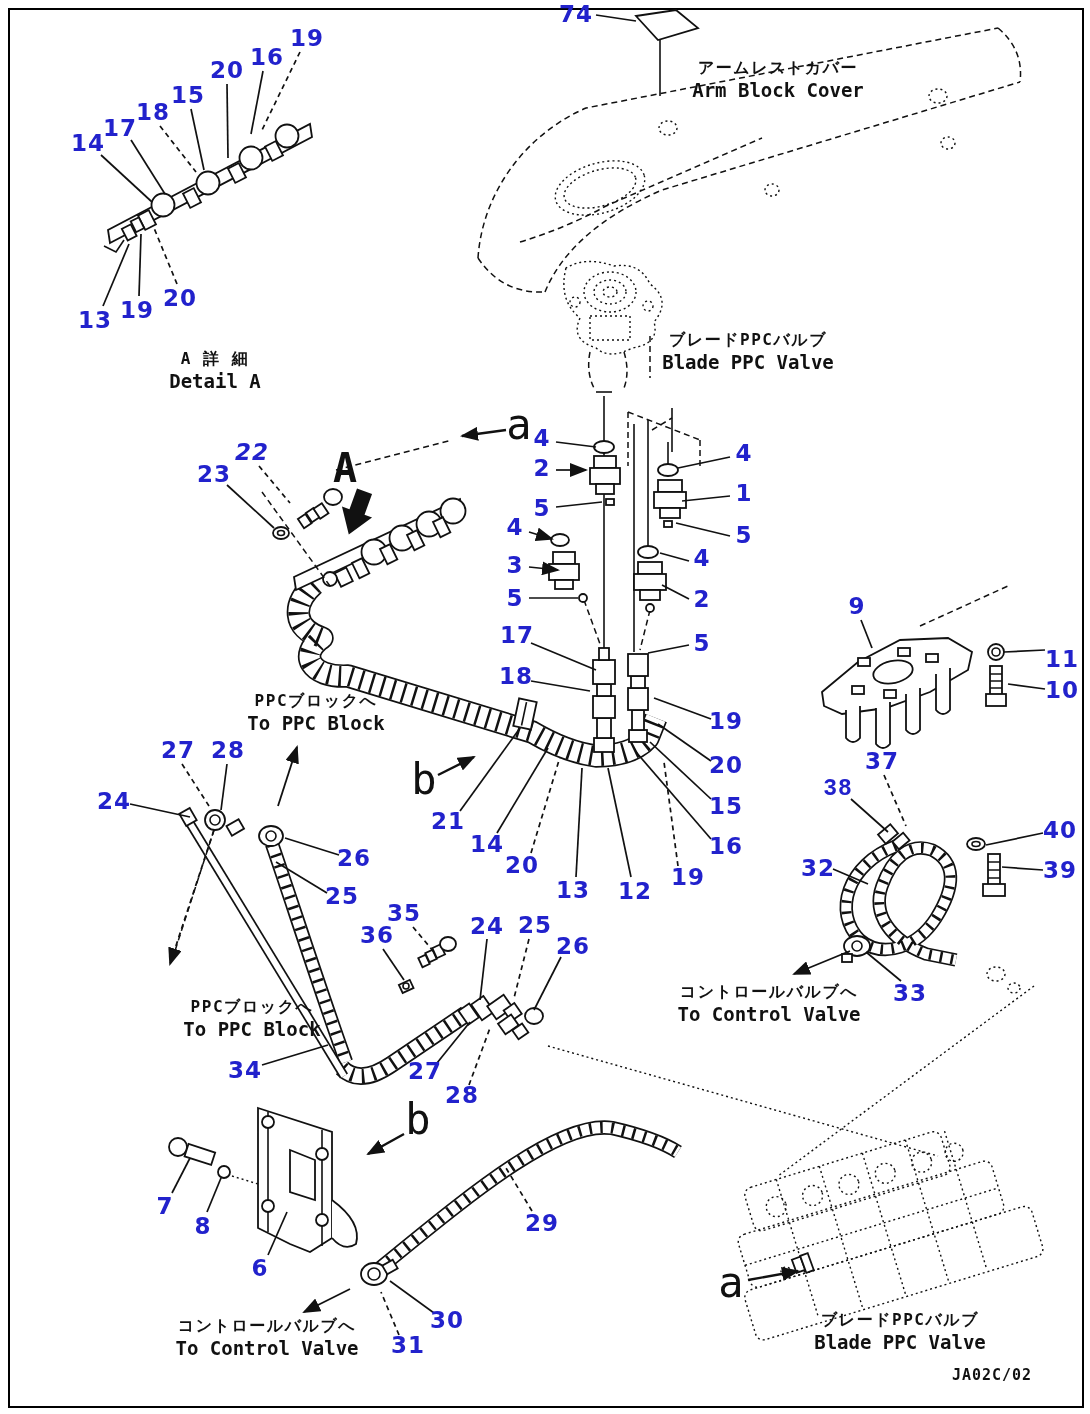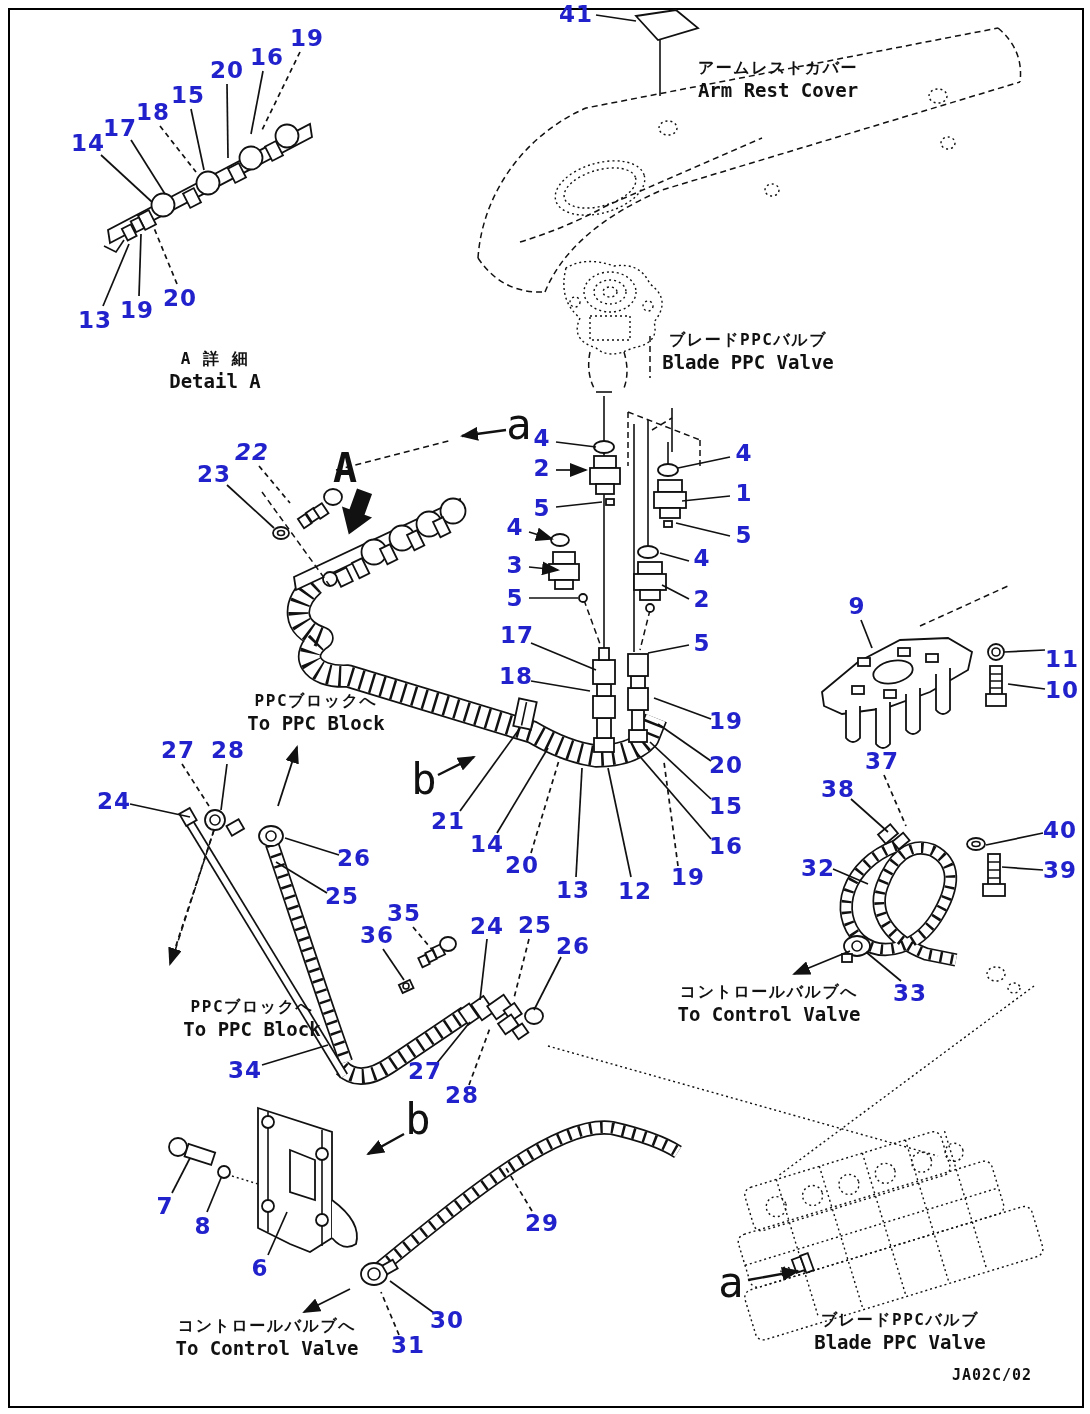--- a/index.html
+++ b/index.html
@@ -371,21 +371,21 @@
         <line x1="278" y1="806" x2="297" y2="747" stroke="#111111" stroke-width="1.8" marker-end="url(#ah)"></line>
         <line x1="214" y1="830" x2="170" y2="964" stroke="#111111" stroke-width="1.8" stroke-dasharray="5 4" marker-end="url(#ah)"></line>
         <line x1="850" y1="951" x2="794" y2="974" stroke="#111111" stroke-width="1.8" marker-end="url(#ah)"></line>
         <line x1="350" y1="1289" x2="304" y2="1312" stroke="#111111" stroke-width="1.8" marker-end="url(#ah)"></line>
       </g>
   </svg>
 
   <div id="labels">
       <div class="lbl" style="left: 778px; top: 58px;">
         <div class="jp">アームレストカバー</div>
-        <div class="en">Arm Rest Cover</div>
+        <div class="en">Arm Block Cover</div>
       </div>
       <div class="lbl" style="left: 748px; top: 330px;">
         <div class="jp">ブレードPPCバルブ</div>
         <div class="en">Blade PPC Valve</div>
       </div>
       <div class="lbl" style="left: 215px; top: 349px;">
         <div class="jp">A 詳 細</div>
         <div class="en">Detail A</div>
       </div>
       <div class="lbl" style="left: 316px; top: 691px;">
@@ -420,21 +420,21 @@
       <div class="callout" style="left: 307px; top: 38px;">19</div>
       <div class="callout" style="left: 267px; top: 57px;">16</div>
       <div class="callout" style="left: 227px; top: 70px;">20</div>
       <div class="callout" style="left: 188px; top: 95px;">15</div>
       <div class="callout" style="left: 153px; top: 112px;">18</div>
       <div class="callout" style="left: 120px; top: 128px;">17</div>
       <div class="callout" style="left: 88px; top: 143px;">14</div>
       <div class="callout" style="left: 95px; top: 320px;">13</div>
       <div class="callout" style="left: 137px; top: 310px;">19</div>
       <div class="callout" style="left: 180px; top: 298px;">20</div>
-      <div class="callout" style="left: 576px; top: 14px;">41</div>
+      <div class="callout" style="left: 576px; top: 14px;">74</div>
       <div class="callout" style="left: 252px; top: 452px; font-style: italic;">22</div>
       <div class="callout" style="left: 214px; top: 474px;">23</div>
       <div class="callout" style="left: 542px; top: 438px;">4</div>
       <div class="callout" style="left: 542px; top: 468px;">2</div>
       <div class="callout" style="left: 542px; top: 508px;">5</div>
       <div class="callout" style="left: 515px; top: 527px;">4</div>
       <div class="callout" style="left: 515px; top: 565px;">3</div>
       <div class="callout" style="left: 515px; top: 598px;">5</div>
       <div class="callout" style="left: 517px; top: 635px;">17</div>
       <div class="callout" style="left: 516px; top: 676px;">18</div>
@@ -451,21 +451,21 @@
       <div class="callout" style="left: 688px; top: 877px;">19</div>
       <div class="callout" style="left: 448px; top: 821px;">21</div>
       <div class="callout" style="left: 487px; top: 844px;">14</div>
       <div class="callout" style="left: 522px; top: 865px;">20</div>
       <div class="callout" style="left: 573px; top: 890px;">13</div>
       <div class="callout" style="left: 635px; top: 891px;">12</div>
       <div class="callout" style="left: 857px; top: 606px;">9</div>
       <div class="callout" style="left: 1062px; top: 659px;">11</div>
       <div class="callout" style="left: 1062px; top: 690px;">10</div>
       <div class="callout" style="left: 882px; top: 761px;">37</div>
-      <div class="callout" style="left: 838px; top: 789px;">38</div>
+      <div class="callout" style="left: 838px; top: 789px; font-family: Liberation Mono, monospace;">38</div>
       <div class="callout" style="left: 1060px; top: 830px;">40</div>
       <div class="callout" style="left: 1060px; top: 870px; text-align: right;">39</div>
       <div class="callout" style="left: 818px; top: 868px;">32</div>
       <div class="callout" style="left: 910px; top: 993px;">33</div>
       <div class="callout" style="left: 178px; top: 750px;">27</div>
       <div class="callout" style="left: 228px; top: 750px;">28</div>
       <div class="callout" style="left: 114px; top: 801px;">24</div>
       <div class="callout" style="left: 354px; top: 858px;">26</div>
       <div class="callout" style="left: 342px; top: 896px;">25</div>
       <div class="callout" style="left: 404px; top: 913px;">35</div>

